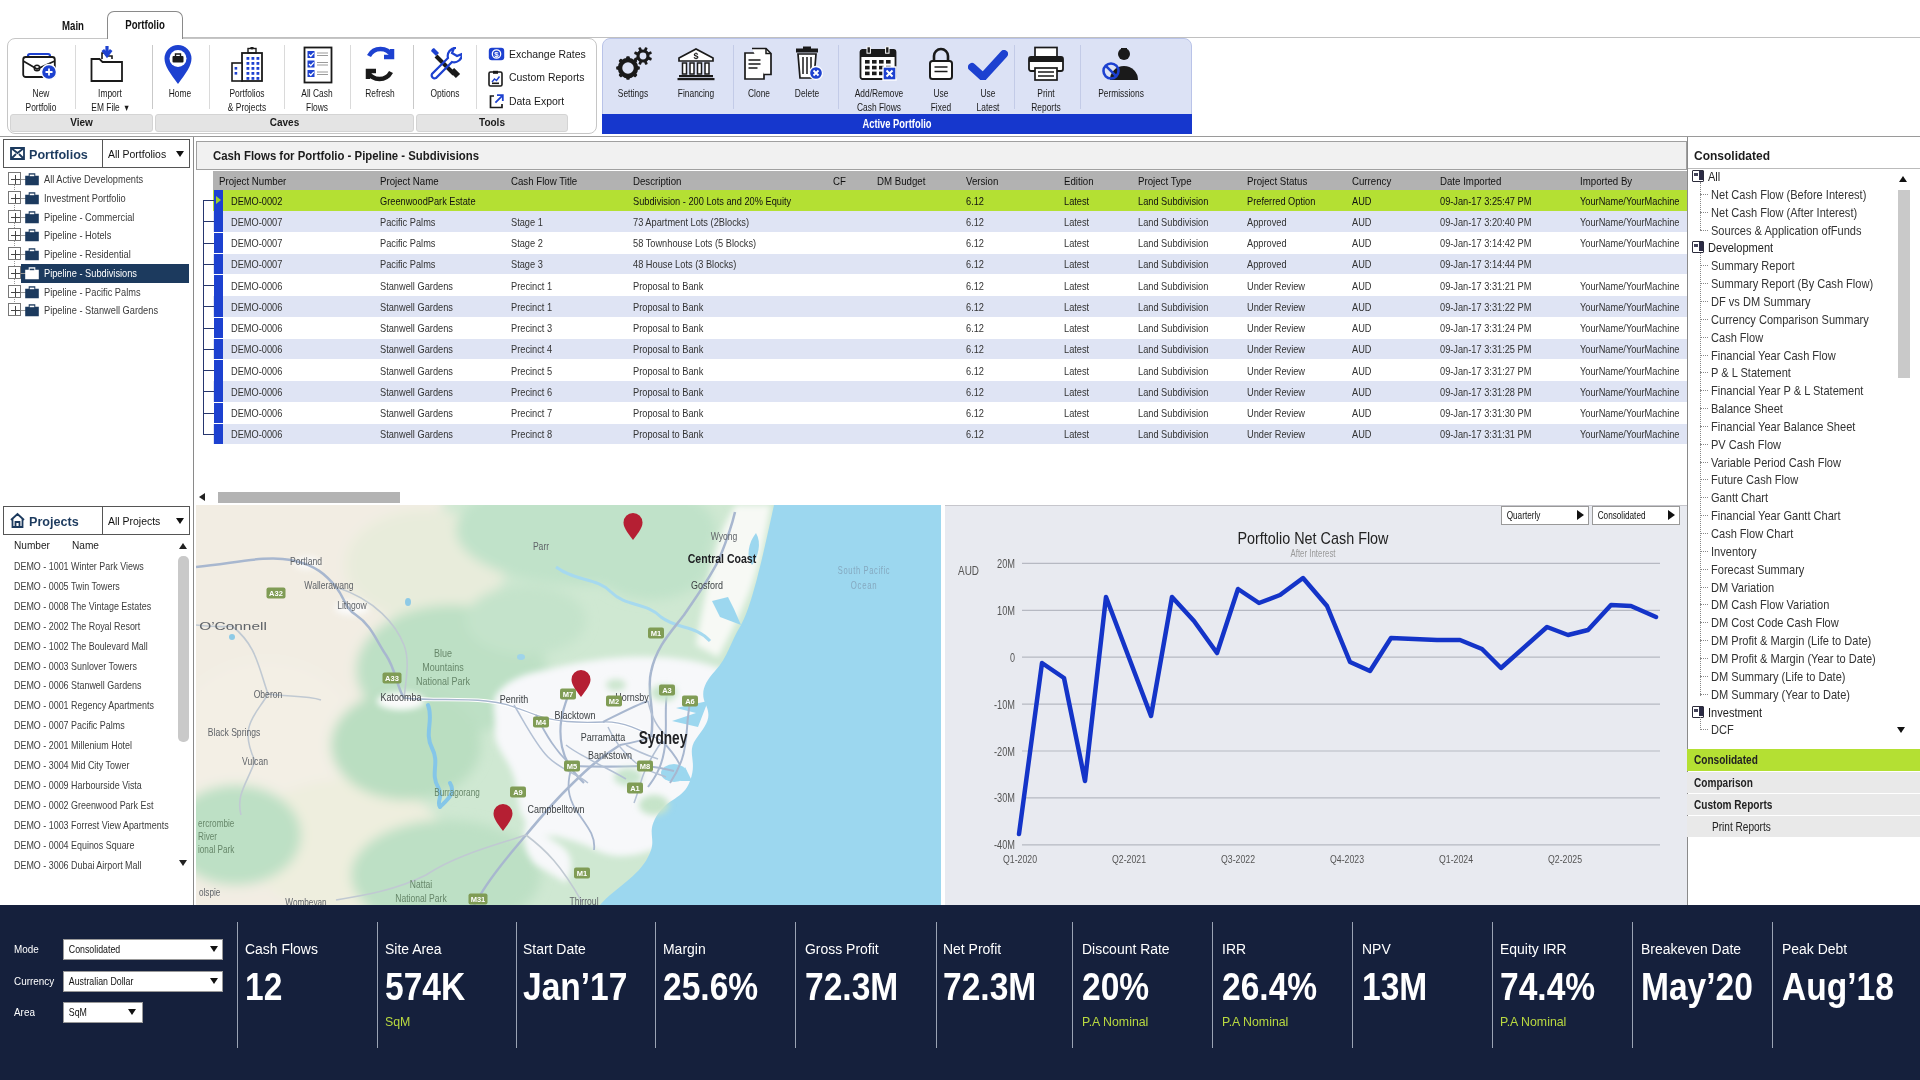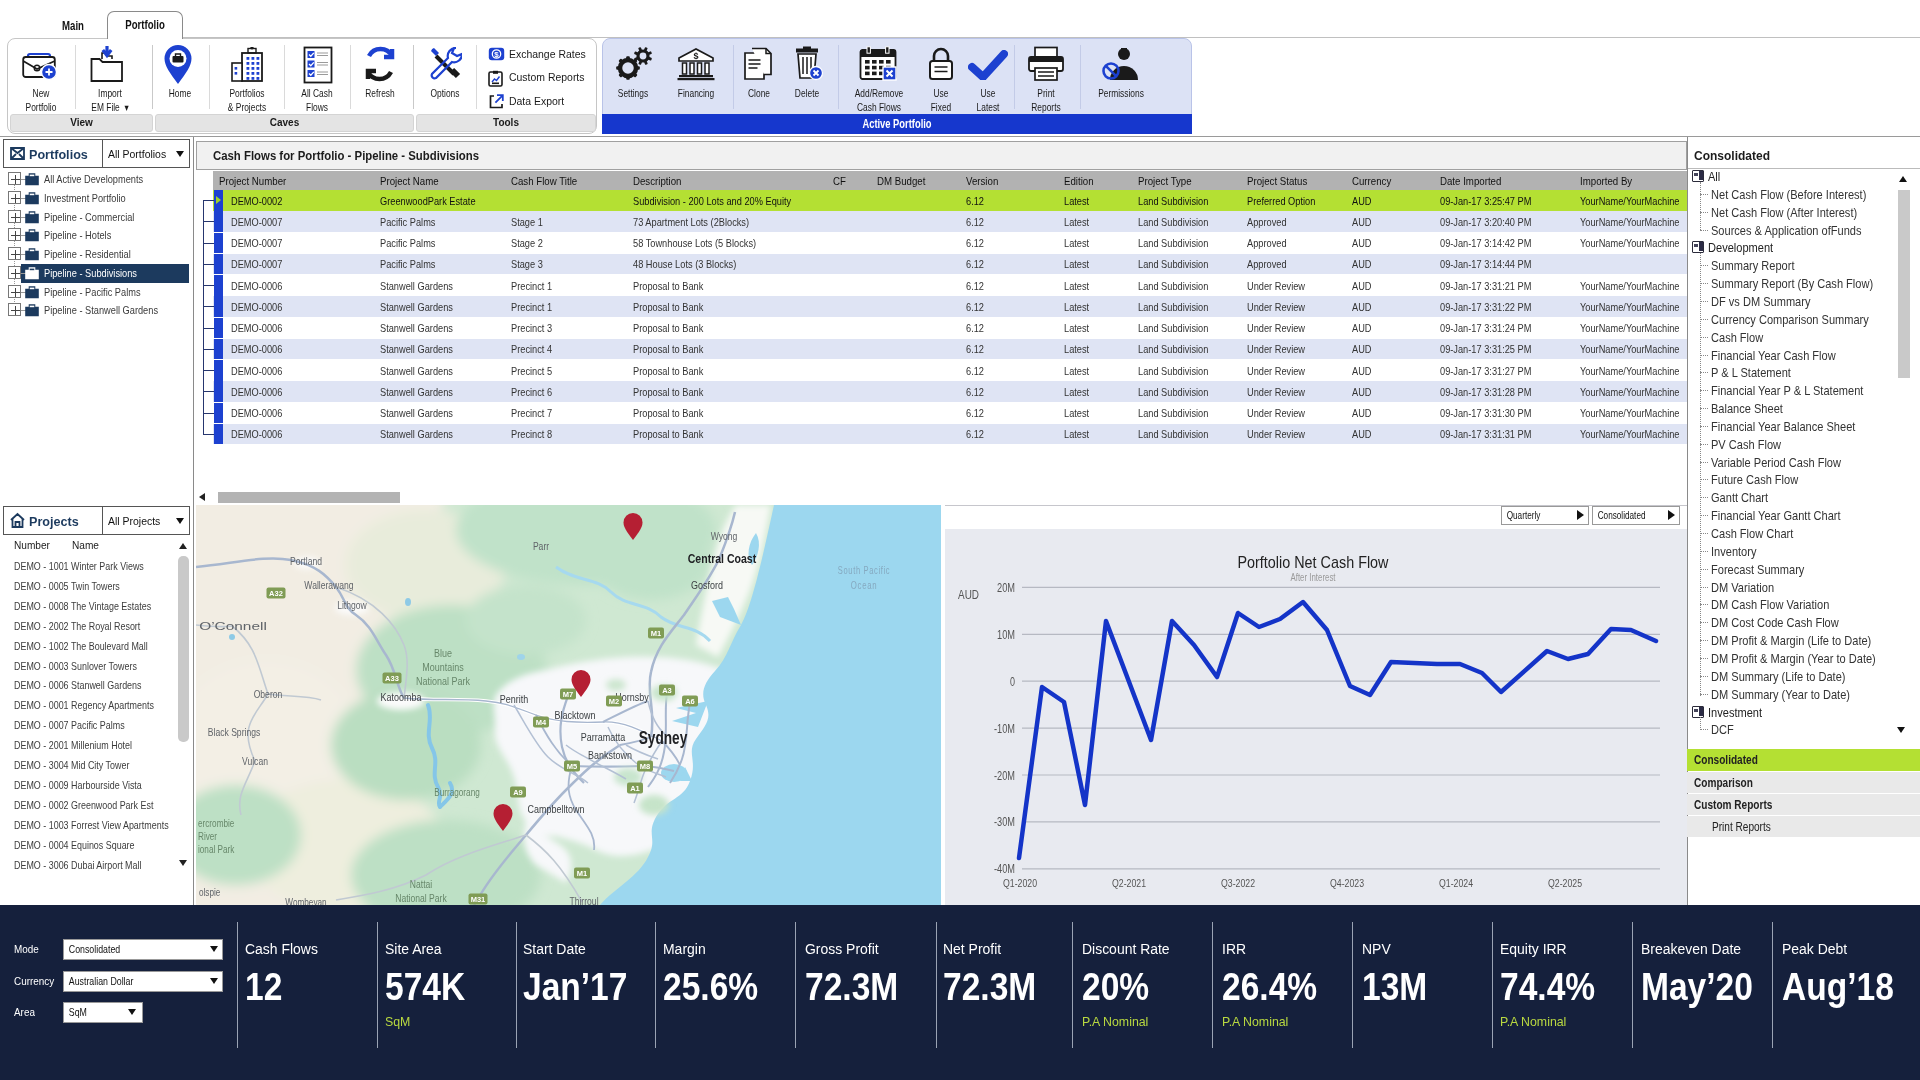--- a/index.html
+++ b/index.html
@@ -38,21 +38,21 @@
 
 <div class="abs" style="left:0;top:0;width:1920px;height:136px;background:#fff;"></div>
 <div class="abs" style="left:53px;top:18px;width:40px;text-align:center;font-size:13px;color:#111;font-weight:bold;transform:scaleX(0.74);transform-origin:50% 50%;">Main</div>
 <div class="abs" style="left:107px;top:11px;width:76px;height:28px;border:1px solid #8a8a8a;border-bottom:none;border-radius:7px 7px 0 0;background:#fff;z-index:3;"></div>
 <div class="abs" style="left:107px;top:17px;width:76px;text-align:center;font-size:13px;font-weight:bold;color:#111;z-index:4;transform:scaleX(0.74);transform-origin:50% 50%;">Portfolio</div>
 <div class="abs" style="left:182px;top:37px;width:1738px;height:1px;background:#c0c0c0;"></div>
 
 <div class="abs" id="panelA" style="left:7px;top:38px;width:590px;height:96px;background:#fff;border:1px solid #c6c6c6;border-radius:8px;z-index:2;">
   <div class="grpbar" style="left:2px;width:143px;">View</div>
   <div class="grpbar" style="left:147px;width:259px;">Caves</div>
-  <div class="grpbar" style="left:408px;width:180px;">Tools</div>
+  <div class="grpbar" style="left:408px;width:152px;">Tools</div>
   <div class="vsep" style="left:67px;"></div>
   <div class="vsep" style="left:144px;background:#c9c9c9;"></div>
   <div class="vsep" style="left:201px;"></div>
   <div class="vsep" style="left:276px;"></div>
   <div class="vsep" style="left:342px;"></div>
   <div class="vsep" style="left:405px;background:#c9c9c9;"></div>
   <div class="vsep" style="left:468px;"></div>
   <div class="btnlbl" style="left:1px;top:47px;width:64px;">New<br>Portfolio</div>
   <div class="btnlbl" style="left:69px;top:47px;width:66px;">Import<br>EM File&nbsp;&nbsp;▾</div>
   <div class="btnlbl" style="left:144px;top:47px;width:56px;">Home</div>
@@ -681,21 +681,21 @@
 <text x="322" y="289.8" text-anchor="middle" style="font-size:7.5px;fill:#fff;font-weight:bold;">A9</text>
 <rect x="272.5" y="388.5" width="19" height="11" rx="2" fill="#809c55"></rect>
 <text x="282" y="396.8" text-anchor="middle" style="font-size:7.5px;fill:#fff;font-weight:bold;">M31</text>
 <rect x="378.0" y="362.5" width="16" height="11" rx="2" fill="#809c55"></rect>
 <text x="386" y="370.8" text-anchor="middle" style="font-size:7.5px;fill:#fff;font-weight:bold;">M1</text>
 <path d="M437 35 c -6.5,-8.5 -9.5,-13 -9.5,-17.5 a 9.5,9.5 0 1 1 19,0 c 0,4.5 -3,9 -9.5,17.5 z" fill="#b51f33"></path>
 <path d="M385 192 c -6.5,-8.5 -9.5,-13 -9.5,-17.5 a 9.5,9.5 0 1 1 19,0 c 0,4.5 -3,9 -9.5,17.5 z" fill="#b51f33"></path>
 <path d="M307 326 c -6.5,-8.5 -9.5,-13 -9.5,-17.5 a 9.5,9.5 0 1 1 19,0 c 0,4.5 -3,9 -9.5,17.5 z" fill="#b51f33"></path>
 </svg></div>
 
-<div id="chartbox" class="abs" style="left:945px;top:505px;width:590px;height:400px;background:#84cc16;margin-top:24px;"><svg width="742" height="400" viewBox="0 0 742 400">
+<div id="chartbox" class="abs" style="left:945px;top:505px;width:590px;height:400px;background:#84cc16;"><svg width="742" height="400" viewBox="0 0 742 400">
 <rect width="742" height="400" fill="#e8eaf0"></rect>
 <text x="368" y="39" text-anchor="middle" textLength="151" lengthAdjust="spacingAndGlyphs" style="font-size:17px;fill:#222;">Porftolio Net Cash Flow</text>
 <text x="368" y="52" text-anchor="middle" textLength="45" lengthAdjust="spacingAndGlyphs" style="font-size:10.5px;fill:#999;">After Interest</text>
 <text x="13" y="70" textLength="21" lengthAdjust="spacingAndGlyphs" style="font-size:13px;fill:#555;">AUD</text>
 <line x1="77" y1="58.4" x2="715" y2="58.4" stroke="#b6b9c2" stroke-width="1.2"></line>
 <text x="70" y="62.9" text-anchor="end" textLength="18" lengthAdjust="spacingAndGlyphs" style="font-size:12px;fill:#555;">20M</text>
 <line x1="77" y1="105.3" x2="715" y2="105.3" stroke="#b6b9c2" stroke-width="1.2"></line>
 <text x="70" y="109.8" text-anchor="end" textLength="18" lengthAdjust="spacingAndGlyphs" style="font-size:12px;fill:#555;">10M</text>
 <line x1="77" y1="152.2" x2="715" y2="152.2" stroke="#b6b9c2" stroke-width="1.2"></line>
 <text x="70" y="156.7" text-anchor="end" textLength="5" lengthAdjust="spacingAndGlyphs" style="font-size:12px;fill:#555;">0</text>

